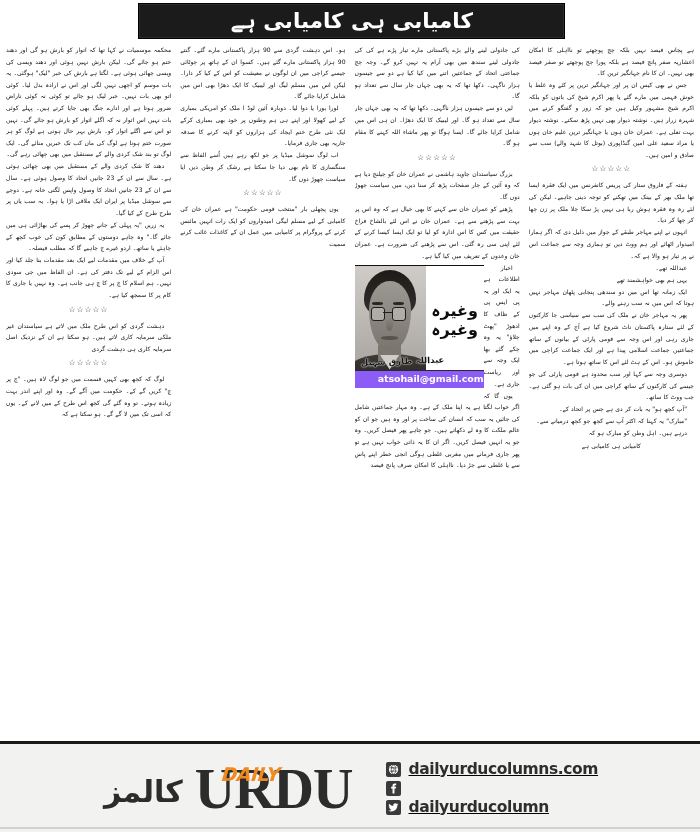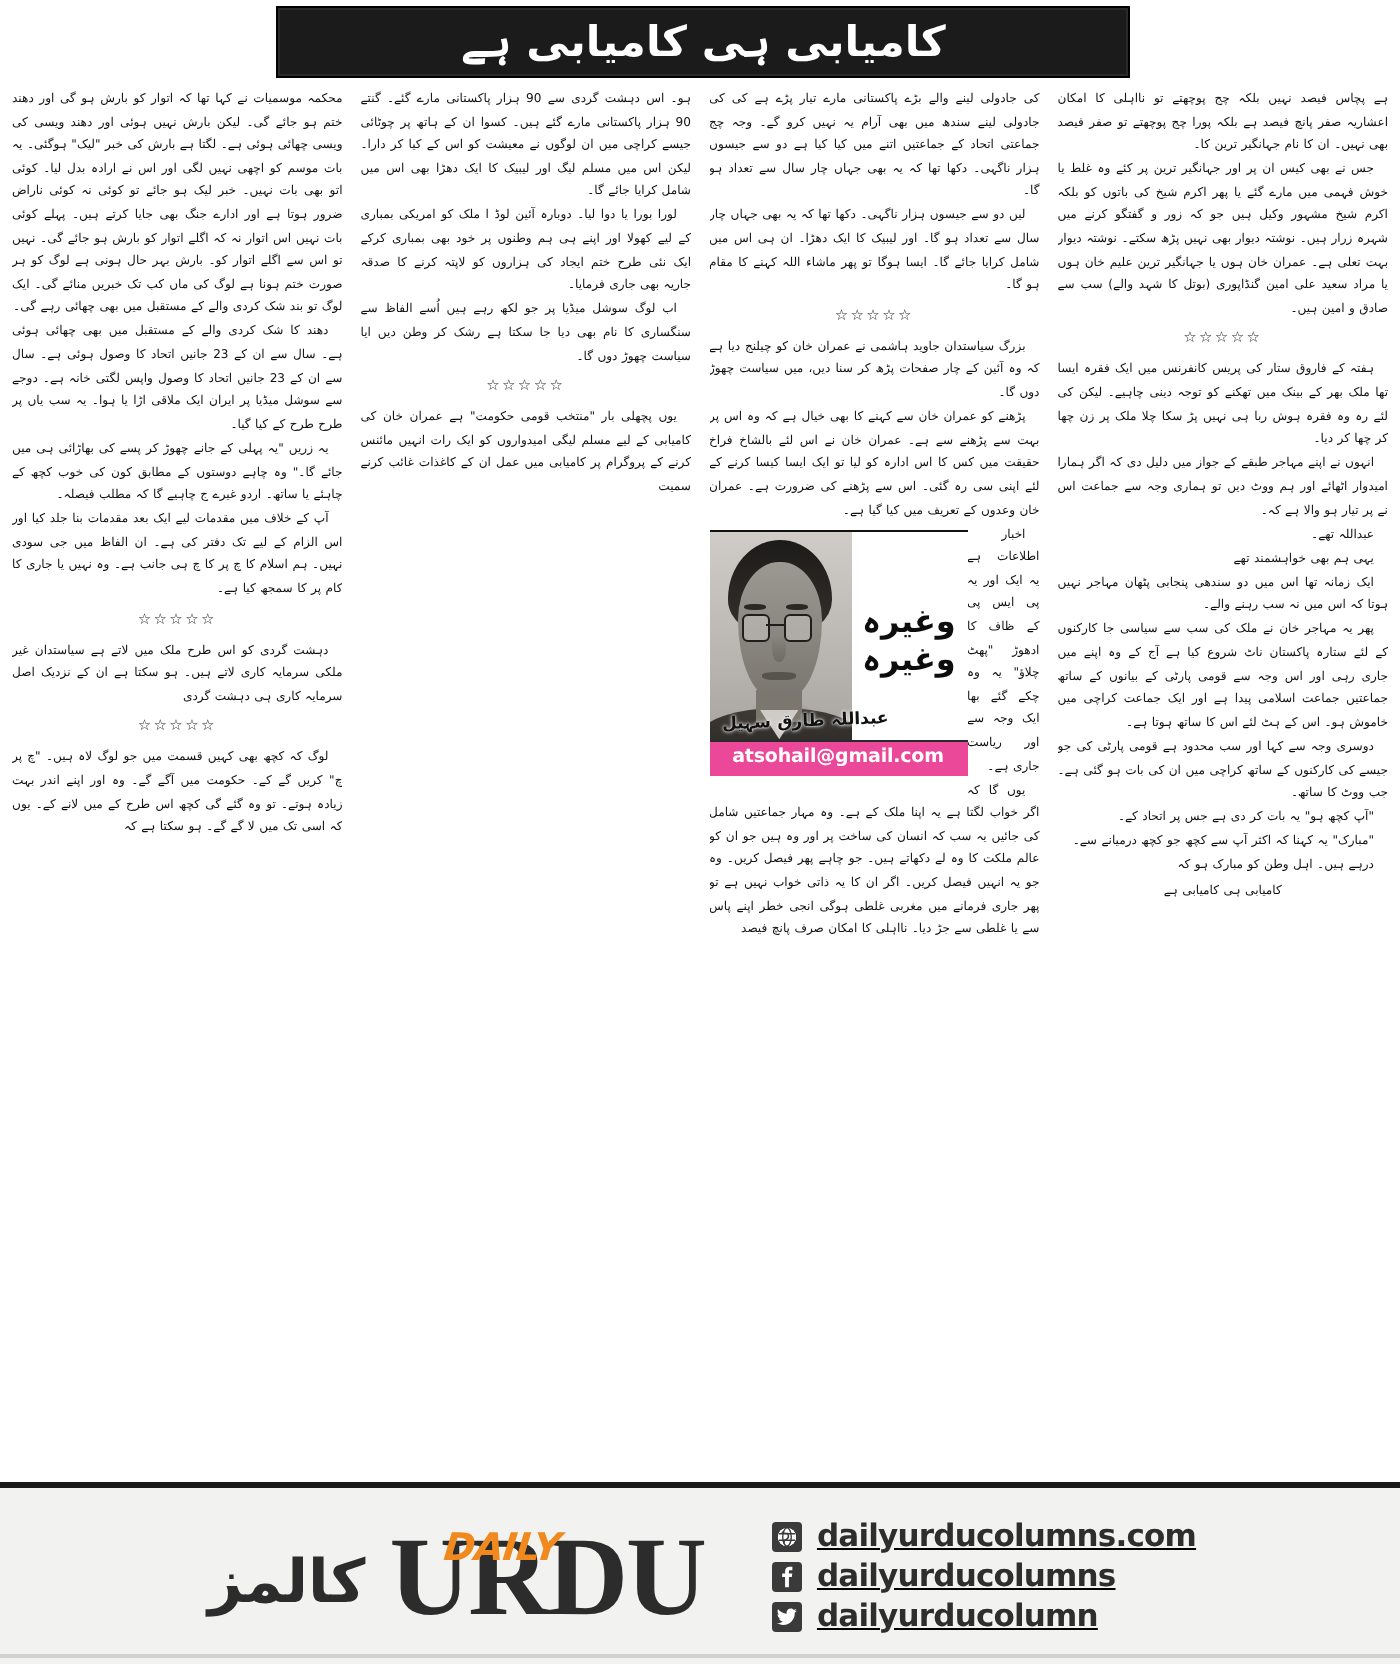--- a/index.html
+++ b/index.html
@@ -228,24 +228,23 @@
     font-family: "DejaVu Sans", "Liberation Sans", sans-serif;
     font-size: 8.5px;
     font-weight: 700;
     color: #111;
     direction: rtl;
     text-shadow: 0 0 1px #fff, 0 0 2px #fff;
     transform: rotate(-2deg);
   }
   .email-bar {
     height: 17px;
-    background: #ec4899;
-    display: flex;
-    align-items: center;
-    justify-content: center;
+    background: #8b5cf6;
+    display: flex;
+    align-items: center;
     border-top: 1px solid #2a2a2a;
   }
   .email-bar span {
     color: #ffffff;
     font-family: "DejaVu Sans", "Liberation Sans", sans-serif;
     font-size: 9.5px;
     font-weight: 700;
     letter-spacing: -0.1px;
     direction: ltr;
   }
@@ -464,21 +463,20 @@
         </span>
         <span class="social-txt">dailyurducolumns.com</span>
       </div>
 
       <div class="social-row">
         <span class="social-ico">
           <svg width="11" height="11" viewBox="0 0 16 16">
             <path d="M10.3 3.1h1.6V0.6h-2.2c-1.9 0-3.1 1.2-3.1 3.2v1.6H4.5v2.6h2.1v7.4h2.8V8h2.1l0.35-2.6H9.4V4.1c0-0.7 0.25-1 0.9-1z" fill="#ffffff"></path>
           </svg>
         </span>
-        <span class="social-txt">dailyurducolumns</span>
       </div>
 
       <div class="social-row">
         <span class="social-ico">
           <svg width="11" height="11" viewBox="0 0 16 16">
             <path d="M15.2 3.3c-0.54 0.24-1.12 0.4-1.73 0.48 0.62-0.37 1.1-0.96 1.32-1.67-0.58 0.35-1.23 0.6-1.91 0.73-0.55-0.59-1.33-0.95-2.2-0.95-1.66 0-3.01 1.35-3.01 3.01 0 0.24 0.03 0.47 0.08 0.69-2.5-0.13-4.72-1.33-6.2-3.15-0.26 0.44-0.41 0.96-0.41 1.51 0 1.04 0.53 1.96 1.34 2.5-0.49-0.02-0.96-0.15-1.36-0.38v0.04c0 1.46 1.04 2.68 2.41 2.95-0.25 0.07-0.52 0.1-0.79 0.1-0.19 0-0.38-0.02-0.57-0.05 0.38 1.19 1.49 2.06 2.8 2.08-1.03 0.81-2.32 1.29-3.73 1.29-0.24 0-0.48-0.01-0.72-0.04 1.33 0.85 2.91 1.35 4.6 1.35 5.52 0 8.54-4.57 8.54-8.54 0-0.13 0-0.26-0.01-0.39 0.59-0.42 1.09-0.95 1.5-1.56z" fill="#ffffff"></path>
           </svg>
         </span>
         <span class="social-txt">dailyurducolumn</span>
       </div>

